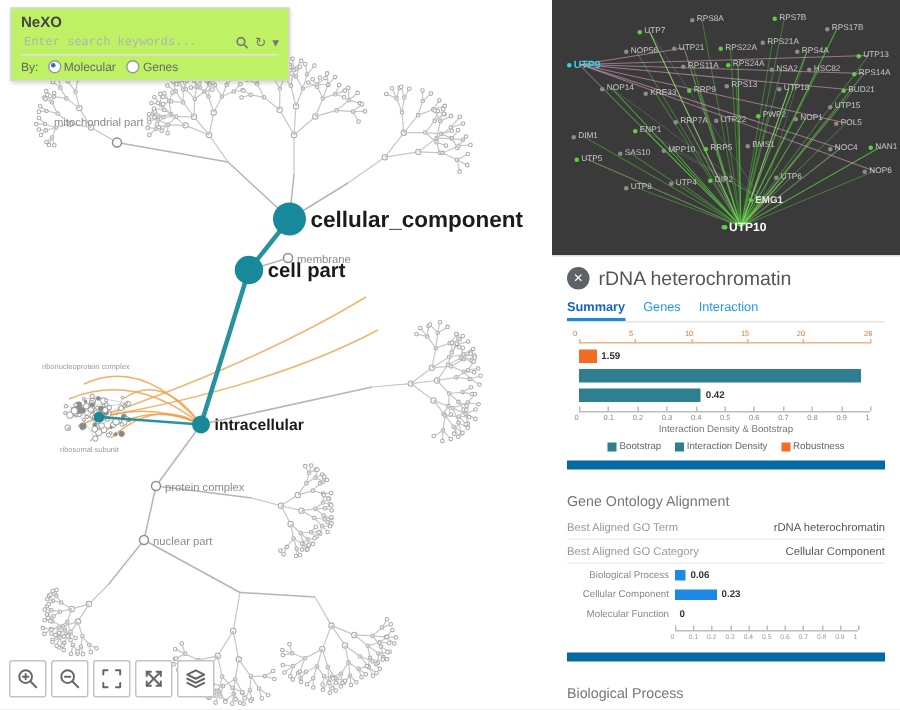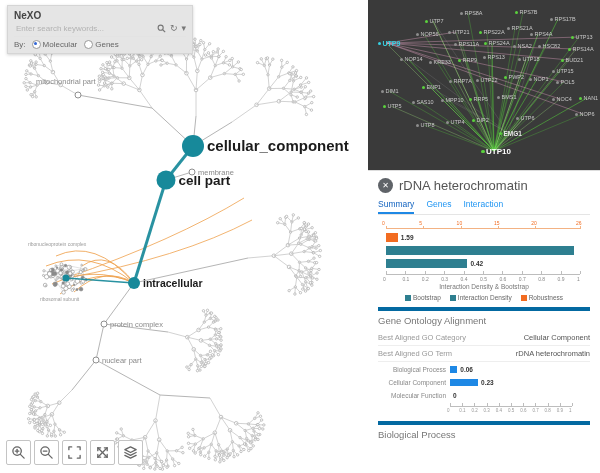--- a/index.html
+++ b/index.html
@@ -3,24 +3,24 @@
 <meta charset="utf-8">
 <style>
   html,body{margin:0;padding:0}
   body{font-family:"Liberation Sans","DejaVu Sans",sans-serif;background:#eee}
   svg{font-family:inherit}
   .stage{position:relative;width:600px;height:473px;background:#fff;overflow:hidden;outline:1px solid #ccc}
 
   
   .tree-panel{position:absolute;left:0;top:0;width:368px;height:473px;background:#fff;overflow:hidden}
   #tree-svg{position:absolute;left:0;top:0}
-  .search-card{position:absolute;left:7px;top:5px;width:172px;background:#e5e5e5;border:1px solid #d5d5d5;box-shadow:0 1px 3px rgba(0,0,0,.18);z-index:5;padding:4px 6px 4px}
+  .search-card{position:absolute;left:7px;top:5px;width:172px;background:#bef264;border:1px solid #d5d5d5;box-shadow:0 1px 3px rgba(0,0,0,.18);z-index:5;padding:4px 6px 4px}
   .search-title{font-size:10px;font-weight:bold;color:#444;margin-bottom:2px}
   .search-row{display:flex;align-items:center;border-bottom:1px solid #e3e3e3;padding-bottom:2px}
-  .search-input{flex:1;border:none;outline:none;font-size:8px;color:#333;min-width:0;font-family:Liberation Sans, sans-serif;background:transparent}
+  .search-input{flex:1;border:none;outline:none;font-size:8px;color:#333;min-width:0;font-family:Liberation Mono, monospace;background:transparent}
   .search-input::placeholder{color:#b2b2b2}
   .icon-btn{color:#777;font-size:9px;margin-left:4px;cursor:pointer;line-height:1;display:flex;align-items:center}
   .search-by{display:flex;align-items:center;font-size:8px;color:#666;padding-top:3px;gap:6px}
   .radio-opt{display:flex;align-items:center;gap:2px;cursor:pointer}
   .radio-dot{width:7px;height:7px;border:1px solid #999;border-radius:50%;display:inline-block;position:relative;background:#fff}
   .radio-dot.on::after{content:"";position:absolute;left:1px;top:1px;width:3px;height:3px;background:#3367d6;border-radius:50%}
   .tree-toolbar{position:absolute;left:6px;bottom:8px;display:flex;gap:3px;z-index:5}
   .tool-btn{width:25px;height:25px;background:#fff;border:1px solid #c4c4c4;border-radius:2px;display:flex;align-items:center;justify-content:center;padding:0;cursor:pointer}
   .tool-btn svg{stroke:#666;fill:none;stroke-width:1.4;stroke-linecap:round;stroke-linejoin:round}
 
@@ -29,25 +29,25 @@
   .net-label{position:absolute;font-size:5.5px;color:#c9c9c9;white-space:nowrap;display:flex;align-items:center;gap:1.5px;z-index:2;cursor:pointer}
   .net-dot{width:3px;height:3px;border-radius:50%;display:inline-block;flex:0 0 auto}
 
   
   .detail-panel{position:absolute;left:368px;top:170px;width:232px;height:303px;background:#fff;padding:7px 10px 0;box-sizing:border-box;border-top:1px solid #ddd;overflow:hidden}
   .detail-header{display:flex;align-items:center;gap:6px;margin-bottom:5px}
   .close-btn{width:15px;height:15px;border-radius:50%;background:#5f6368;color:#fff;font-size:8px;display:flex;align-items:center;justify-content:center;cursor:pointer;flex:0 0 auto}
   .detail-title{font-size:13px;color:#555}
   .tabs{display:flex;gap:12px;border-bottom:1px solid #e5e5e5;margin-bottom:6px}
   .tab{font-size:8.5px;color:#2196f3;padding:1px 0 3px;cursor:pointer}
-  .tab.active{color:#1565c0;font-weight:normal;border-bottom:2px solid #1e88e5}
+  .tab.active{color:#1565c0;font-weight:bold;border-bottom:2px solid #1e88e5}
   .term-id{font-size:8.5px;color:#888;margin-bottom:5px}
   .term-id b{font-weight:normal;color:#666}
   .section-label{font-size:8.5px;color:#999;margin-bottom:2px}
-  .section-title{font-size:9.5px;color:#777;padding-top:4px;border-top:4px solid #0369a1;margin-top:6px;margin-bottom:4px}
+  .section-title{font-size:9.5px;color:#777;padding-top:16px;border-top:6px solid #0369a1;margin-top:6px;margin-bottom:4px}
   #robust-chart{position:relative;height:72px;margin-top:2px}
   #go-chart{position:relative;height:50px}
   .legend{display:flex;gap:9px;justify-content:center;font-size:6.5px;color:#666;margin-top:1px}
   .legend-item{display:flex;align-items:center;gap:2px}
   .legend-swatch{width:6px;height:6px;display:inline-block}
   .go-table{width:100%;font-size:7.5px;color:#555;border-collapse:collapse;margin-bottom:3px}
   .go-table td{padding:3px 0;border-bottom:1px solid #eee;color:#999}
   .go-table td.val{text-align:right;color:#555}
 </style>
 </head>
@@ -1688,26 +1688,26 @@
         <span class="legend-item">
           <span class="legend-swatch" style="background: rgb(242, 108, 33);"></span>
           <span>Robustness</span>
         </span>
       </div>
 
     <div class="section-title">Gene Ontology Alignment</div>
     <table class="go-table">
       <tbody>
           <tr>
+        <td>Best Aligned GO Term</td>
+        <td class="val">rDNA heterochromatin</td>
+      </tr>
+      <tr>
         <td>Best Aligned GO Category</td>
         <td class="val">Cellular Component</td>
-      </tr>
-      <tr>
-        <td>Best Aligned GO Term</td>
-        <td class="val">rDNA heterochromatin</td>
       </tr>
     </tbody>
       </table>
     <div id="go-chart">
         <div style="position: absolute; left: 0px; top: 1px; width: 68px; font-size: 6.5px; color: rgb(136, 136, 136); text-align: right;">Biological Process</div>
         <div style="position: absolute; left: 72px; top: 1px; width: 7.32px; height: 7px; background: rgb(30, 136, 229);"></div>
         <div style="position: absolute; left: 82.32px; top: 1px; font-size: 6.5px; color: rgb(51, 51, 51); font-weight: bold;">0.06</div>
         <div style="position: absolute; left: 0px; top: 14px; width: 68px; font-size: 6.5px; color: rgb(136, 136, 136); text-align: right;">Cellular Component</div>
         <div style="position: absolute; left: 72px; top: 14px; width: 28.06px; height: 7px; background: rgb(30, 136, 229);"></div>
         <div style="position: absolute; left: 103.06px; top: 14px; font-size: 6.5px; color: rgb(51, 51, 51); font-weight: bold;">0.23</div>

